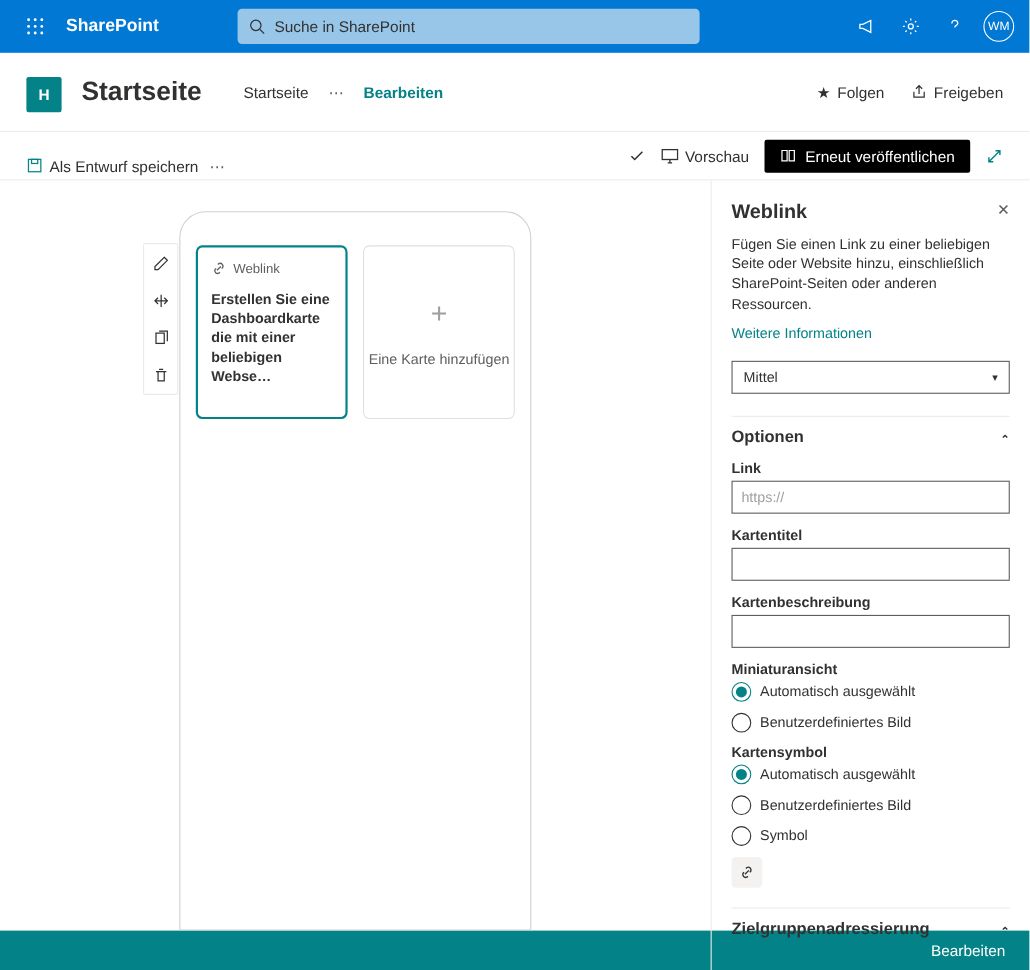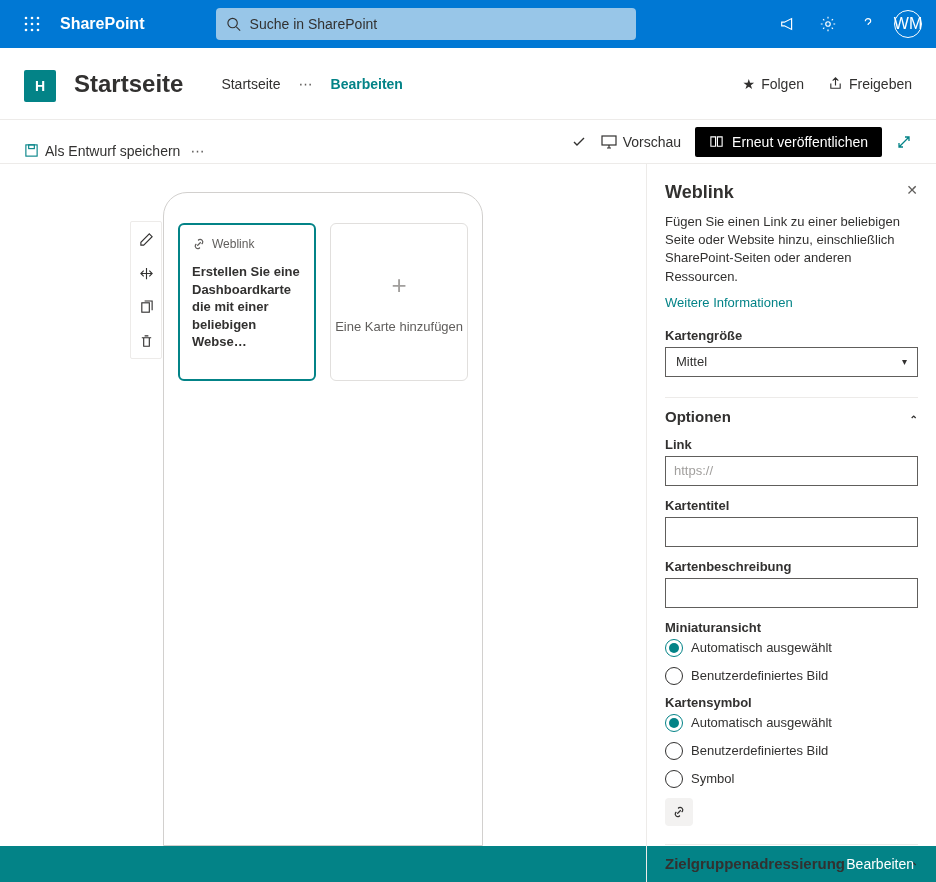--- a/index.html
+++ b/index.html
@@ -6,21 +6,21 @@
 body { width: 936px; height: 882px; overflow: hidden; background: #fff; color: #323130; font-size: 14px; }
 
 .suite-bar { height: 48px; background: #0078d4; display: flex; align-items: center; padding: 0 8px; color: #fff; }
 .waffle { width: 48px; display: flex; align-items: center; justify-content: center; }
 .brand { font-size: 16px; font-weight: 600; margin-left: 4px; margin-right: 72px; text-align: right; }
 .search { flex: 0 0 420px; display: flex; align-items: center; background: #98c6e8; border-radius: 4px; height: 32px; padding: 0 10px; color: #333; }
 .search input { background: transparent; border: none; outline: none; margin-left: 8px; font-size: 14px; width: 100%; color: #323130; }
 .search input::placeholder { color: #323130; }
 .suite-spacer { flex: 1; }
 .suite-icon { width: 40px; height: 48px; display: flex; align-items: center; justify-content: center; cursor: pointer; }
-.avatar { width: 28px; height: 28px; border: 1.5px solid #fff; border-radius: 50%; display: flex; align-items: center; justify-content: center; font-size: 16px; }
+.avatar { width: 28px; height: 28px; border: 1.5px solid #fff; border-radius: 50%; display: flex; align-items: center; justify-content: center; font-size: 11px; }
 
 .page-header { height: 72px; display: flex; align-items: center; padding: 0 24px; gap: 18px; border-bottom: 1px solid #edebe9; }
 .site-logo { width: 32px; height: 32px; background: #038387; color: #fff; display: flex; align-items: center; justify-content: center; font-weight: 600; border-radius: 2px; margin-top: 4px; }
 .page-title { font-size: 24px; font-weight: 600; margin-right: 20px; }
 .nav-item { font-size: 14px; color: #323130; cursor: pointer; }
 .nav-item.active { color: #038387; font-weight: 600; }
 .nav-dots { color: #605e5c; cursor: pointer; }
 .hdr-right { margin-left: auto; display: flex; gap: 24px; align-items: center; }
 .hdr-action { display: flex; align-items: center; gap: 6px; cursor: pointer; }
 
@@ -213,21 +213,20 @@
   </div>
 
   <div class="panel">
     <div class="panel-head">
       <div class="panel-title">Weblink</div>
       <div class="panel-close">✕</div>
     </div>
     <div class="panel-desc">Fügen Sie einen Link zu einer beliebigen Seite oder Website hinzu, einschließlich SharePoint-Seiten oder anderen Ressourcen.</div>
     <div class="panel-link">Weitere Informationen</div>
 
-    <div class="field-label">Kartengröße</div>
     <div class="select">
       <span>Mittel</span>
       <span class="chev">▾</span>
     </div>
 
     <div class="section-head">
       <span>Optionen</span>
       <span class="chev">⌃</span>
     </div>
 

